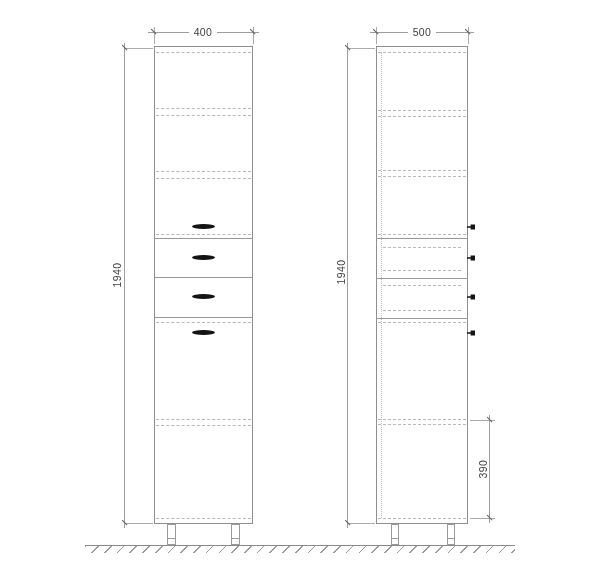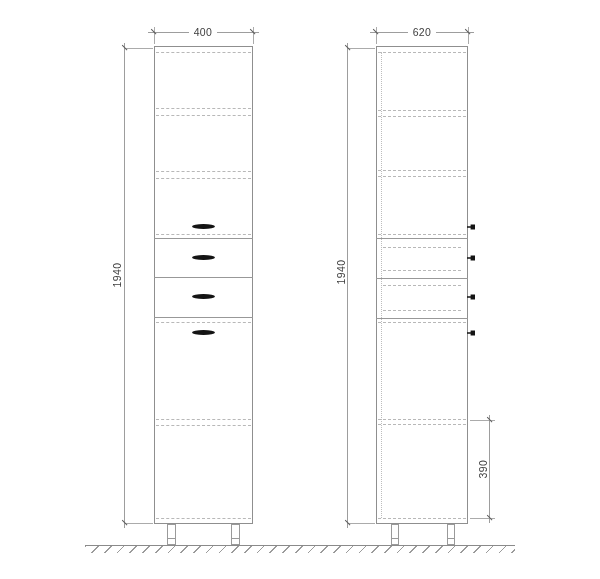--- a/index.html
+++ b/index.html
@@ -117,21 +117,21 @@
     <div class="tick" style="left:249px;top:31px;"></div>
     <span class="dtext" style="left:189px;top:26px;width:28px;">400</span>
   </div>
 
   <div>
     <div class="ext-v" style="left:376px;top:27px;height:17px;"></div>
     <div class="ext-v" style="left:468px;top:27px;height:17px;"></div>
     <div class="dline-h" style="left:370px;top:32px;width:104px;"></div>
     <div class="tick" style="left:372px;top:31px;"></div>
     <div class="tick" style="left:464px;top:31px;"></div>
-    <span class="dtext" style="left:408px;top:26px;width:28px;">620</span>
+    <span class="dtext" style="left:408px;top:26px;width:28px;">500</span>
   </div>
 
   <div>
     <div class="ext-h" style="left:124px;top:48px;width:29px;"></div>
     <div class="ext-h" style="left:124px;top:523px;width:29px;"></div>
     <div class="dline-v" style="left:124px;top:43px;height:485px;"></div>
     <div class="tickv" style="left:121px;top:47px;"></div>
     <div class="tickv" style="left:121px;top:522px;"></div>
     <span class="dtext rot" style="left:102px;top:269px;width:30px;">1940</span>
   </div>

